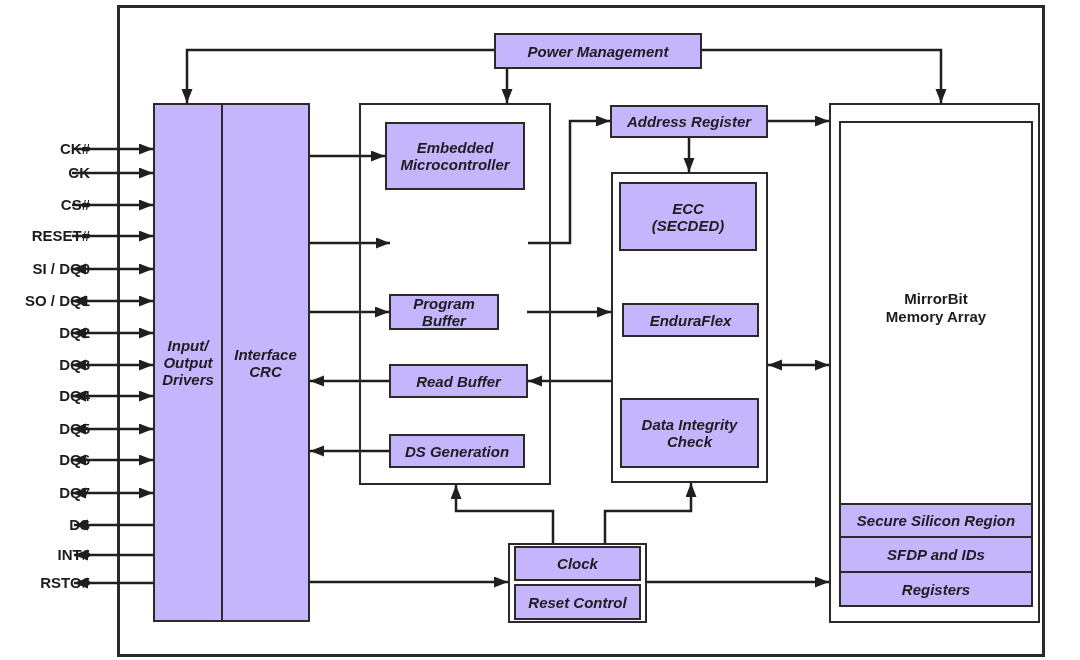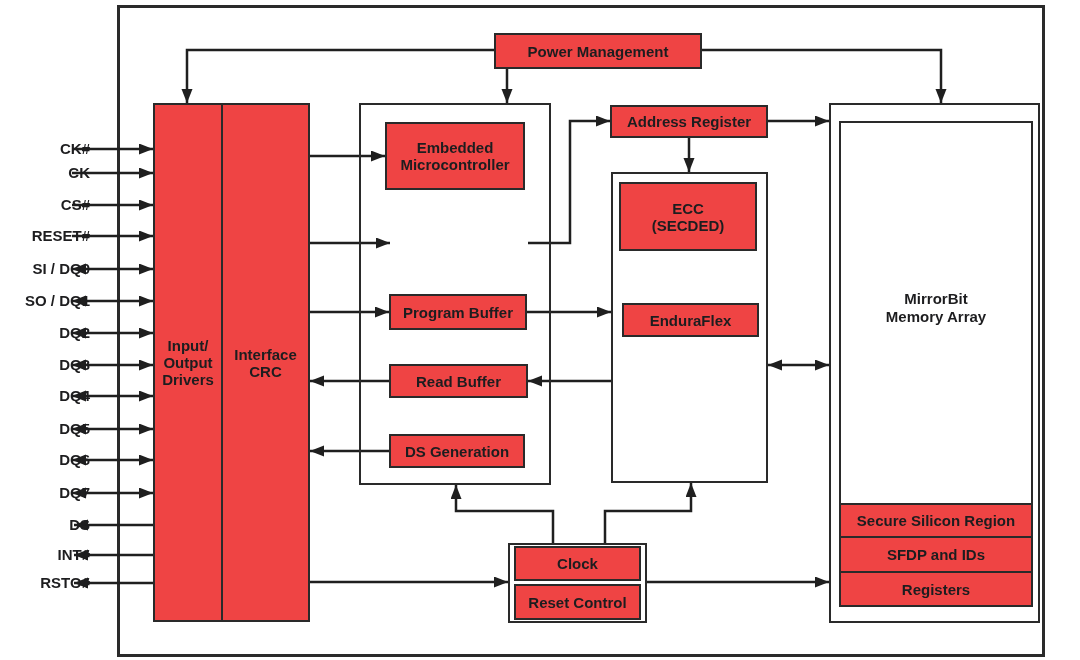--- a/index.html
+++ b/index.html
@@ -6,23 +6,23 @@
   .canvas{
     position:relative;width:1080px;height:660px;background:#ffffff;
     font-family:"Liberation Sans",sans-serif;color:#1d1d1f;overflow:hidden;
   }
   .frame{
     position:absolute;left:117px;top:5px;width:928px;height:652px;
     border:3px solid #2a2a2a;box-sizing:border-box;background:transparent;
   }
   svg.wires{position:absolute;left:0;top:0;width:1080px;height:660px;}
   .box{
-    position:absolute;box-sizing:border-box;border:2px solid #2a2a2a;background:#ef4444;
+    position:absolute;box-sizing:border-box;border:2px solid #2a2a2a;background:#c4b5fd;
     display:flex;align-items:center;justify-content:center;text-align:center;
-    font-weight:700;font-size:15px;line-height:17px;white-space:pre-line;
+    font-weight:700;font-size:15px;line-height:17px;white-space:pre-line;font-style:italic;
   }
   .container-box{
     position:absolute;box-sizing:border-box;border:2px solid #2a2a2a;background:transparent;
   }
   .floating-label{
     position:absolute;text-align:center;font-weight:700;font-size:15px;line-height:18px;
     white-space:pre-line;
   }
   .pin-label{
     position:absolute;left:0;width:66px;height:22px;line-height:22px;
@@ -105,30 +105,32 @@
 
   <div class="box" style="left:153px;top:103px;width:70px;height:519px">Input/
 Output
 Drivers</div>
   <div class="box" style="left:221px;top:103px;width:89px;height:519px">Interface
 CRC</div>
 
   <div class="container-box" style="left:359px;top:103px;width:192px;height:382px"></div>
   <div class="box" style="left:385px;top:122px;width:140px;height:68px">Embedded
 Microcontroller</div>
-  <div class="box" style="left:389px;top:294px;width:138px;height:36px">Program Buffer</div>
+  <div class="box" style="left:389px;top:294px;width:110px;height:36px">Program Buffer</div>
   <div class="box" style="left:389px;top:364px;width:139px;height:34px">Read Buffer</div>
   <div class="box" style="left:389px;top:434px;width:136px;height:34px">DS Generation</div>
 
   <div class="box" style="left:610px;top:105px;width:158px;height:33px">Address Register</div>
 
   <div class="container-box" style="left:611px;top:172px;width:157px;height:311px"></div>
   <div class="box" style="left:619px;top:182px;width:138px;height:69px">ECC
 (SECDED)</div>
   <div class="box" style="left:622px;top:303px;width:137px;height:34px">EnduraFlex</div>
+  <div class="box" style="left:620px;top:398px;width:139px;height:70px">Data Integrity
+Check</div>
 
   <div class="container-box" style="left:829px;top:103px;width:211px;height:520px"></div>
   <div class="container-box" style="left:839px;top:121px;width:194px;height:486px"></div>
   <div class="floating-label" style="left:839px;top:290px;width:194px">MirrorBit
 Memory Array</div>
   <div class="box" style="left:839px;top:503px;width:194px;height:35px">Secure Silicon Region</div>
   <div class="box" style="left:839px;top:536px;width:194px;height:37px">SFDP and IDs</div>
   <div class="box" style="left:839px;top:571px;width:194px;height:36px">Registers</div>
 
   <div class="container-box" style="left:508px;top:543px;width:139px;height:80px;background:#ffffff"></div>

